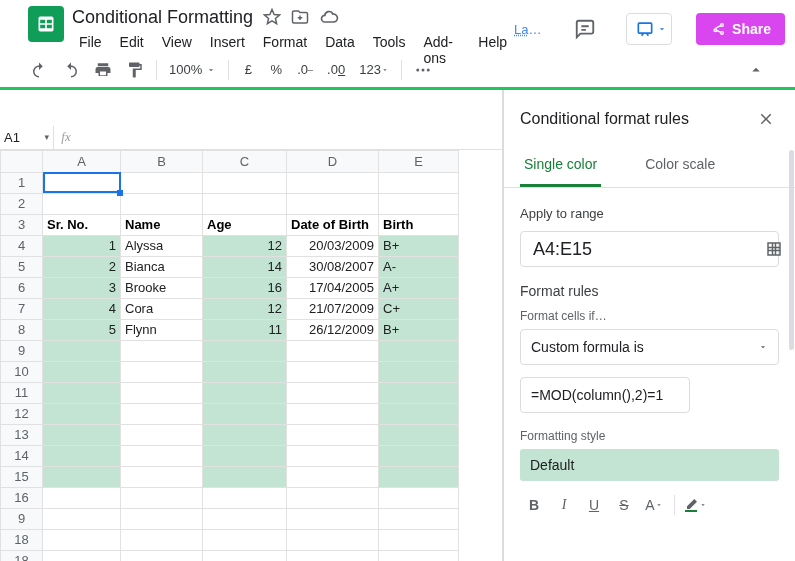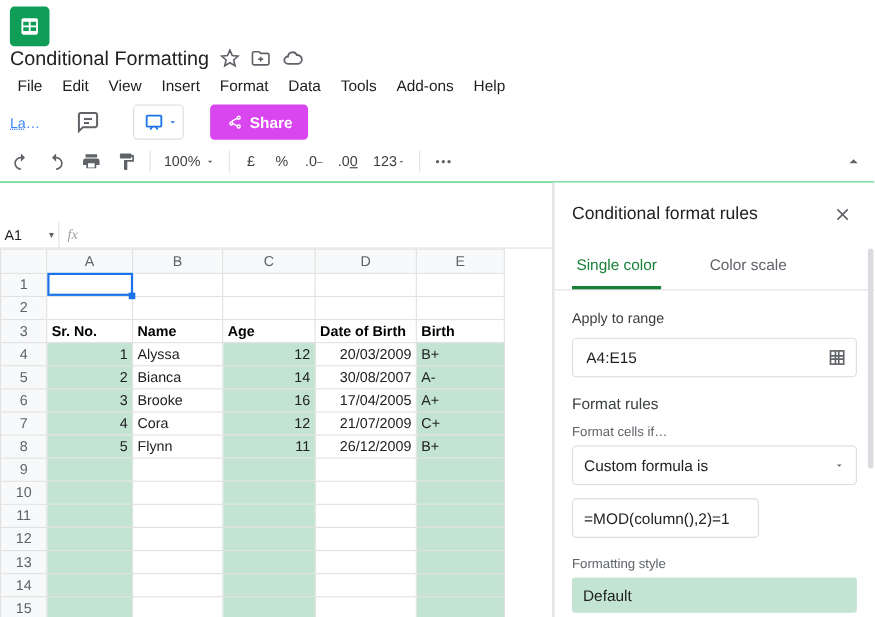--- a/index.html
+++ b/index.html
@@ -1,33 +1,33 @@
 <!DOCTYPE html>
 <html><head>
   <meta charset="utf-8">
   <style>
     * { margin:0; padding:0; box-sizing:border-box; font-family:Arial,"Helvetica Neue",sans-serif; }
     body { background:#fff; width:795px; height:561px; overflow:hidden; color:#3c4043; font-size:13px; }
     
-    .titlebar { display:flex; align-items:flex-start; padding:6px 10px 0 9px;flex-direction:column; }
+    .titlebar { display:flex; align-items:flex-start; padding:6px 10px 0 28px; }
     .logo { width:36px; height:36px; background:#0f9d58; border-radius:4px; display:flex; align-items:center; justify-content:center; margin-right:8px; flex-shrink:0; }
     .logo svg { fill:#fff; }
     .title-col { flex:1; min-width:0; }
     .title-row { display:flex; align-items:center; gap:10px; height:22px; }
     .doc-title { font-size:18px; color:#202124; }
     .title-icon { color:#5f6368; cursor:pointer; display:flex; }
     .menu-row { display:flex; gap:4px; height:20px; margin-top:4px; }
     .menu-item { padding:2px 7px; color:#202124; font-size:14px; cursor:pointer; border-radius:3px; }
     .top-right { display:flex; align-items:center; gap:24px; padding-top:6px; }
     .activity { color:#4285f4; font-size:13px; text-decoration:underline dotted; cursor:pointer; overflow:hidden; text-overflow:ellipsis; white-space:nowrap; max-width:30px;}
     .icon-btn { color:#5f6368; cursor:pointer; padding:6px; border-radius:4px; display:flex; align-items:center;}
     .present-btn { border:1px solid #dadce0; border-radius:4px; padding:5px 4px 5px 8px; display:flex; align-items:center; gap:2px; color:#1a73e8; cursor:pointer;}
     .share-btn { background:#d946ef; color:#fff; border-radius:4px; padding:8px 14px; display:flex; align-items:center; gap:6px; font-weight:600; font-size:14px; cursor:pointer;}
     
-    .toolbar { display:flex; align-items:center; height:38px; border-bottom:1px solid #22c55e; padding:0 4px; gap:2px; }
+    .toolbar { display:flex; align-items:center; height:38px; border-bottom:3px solid #22c55e; padding:0 24px; gap:2px; }
     .tbtn { color:#5f6368; padding:6px; border-radius:3px; cursor:pointer; display:flex; align-items:center; justify-content:center; min-width:26px; height:26px; font-size:13px;}
     .tbtn.text { font-size:13px; padding:4px 6px; color:#3c4043;}
     .tsep { width:1px; height:20px; background:#e0e0e0; margin:0 4px; }
     .zoom { display:flex; align-items:center; gap:4px; padding:4px 6px; color:#3c4043; cursor:pointer; }
     .righttool { margin-left:auto; display:flex; align-items:center;}
     
     .workspace { display:flex; height:calc(561px - 48px - 38px); }
     .gridarea { flex:1; display:flex; flex-direction:column; border-right:1px solid #dadce0; }
     
     .fx-bar { display:flex; align-items:center; height:24px; border-bottom:1px solid #e0e0e0;margin-top:36px; }
@@ -53,21 +53,21 @@
     .sidebar { width:292px; background:#fff; position:relative; border-left:1px solid #dadce0; }
     .sb-head { display:flex; align-items:center; justify-content:space-between; padding:16px 16px 14px 16px;}
     .sb-title { font-size:16px; color:#202124; }
     .sb-close { color:#5f6368; cursor:pointer; padding:4px;}
     .sb-tabs { display:flex; border-bottom:1px solid #e0e0e0; padding:0 16px; gap:40px;}
     .sb-tab { padding:10px 4px 12px 4px; color:#5f6368; font-size:14px; cursor:pointer; border-bottom:3px solid transparent; font-weight:500;}
     .sb-tab.active { color:#188038; border-bottom-color:#188038; }
     .sb-body { padding:14px 16px; overflow:auto; height:calc(100% - 100px);}
     .sb-sect-title { font-size:13px; color:#3c4043; margin:4px 0 10px 0;}
     .range-input { display:flex; align-items:center; border:1px solid #dadce0; border-radius:4px; height:36px; padding:0 8px 0 12px; margin-bottom:16px;}
-    .range-input input { border:none; outline:none; flex:1; font-size:14px; color:#202124; background:transparent;}
+    .range-input input { border:none; outline:none; flex:1; font-size:18px; color:#202124; background:transparent;}
     .range-icon { color:#5f6368; cursor:pointer; }
     .subsect { font-size:14px; color:#3c4043; margin:8px 0 10px 0; font-weight:500;}
     .small-label { font-size:12px; color:#5f6368; margin-bottom:6px; }
     .select-box { border:1px solid #dadce0; border-radius:4px; height:36px; display:flex; align-items:center; padding:0 10px; font-size:14px; color:#202124; cursor:pointer; justify-content:space-between; margin-bottom:12px;}
     .formula-box { border:1px solid #dadce0; border-radius:4px; height:36px; display:flex; align-items:center; padding:0 10px; font-size:14px; color:#202124; margin-bottom:16px; width:170px;}
     .formula-box input{ border:none; outline:none; width:100%; font-size:14px;color:#202124;}
     .style-prev { background:#c3e4d2; height:32px; border-radius:3px; display:flex; align-items:center; padding:0 10px; font-size:14px; color:#202124; margin-bottom:6px;}
     .fmt-toolbar { display:flex; align-items:center; gap:2px; padding-top:4px;}
     .fmt-btn { width:28px; height:28px; display:flex; align-items:center; justify-content:center; color:#5f6368; cursor:pointer; border-radius:3px; font-size:14px;}
     .fmt-sep { width:1px; height:20px; background:#e0e0e0; margin:0 4px;}

